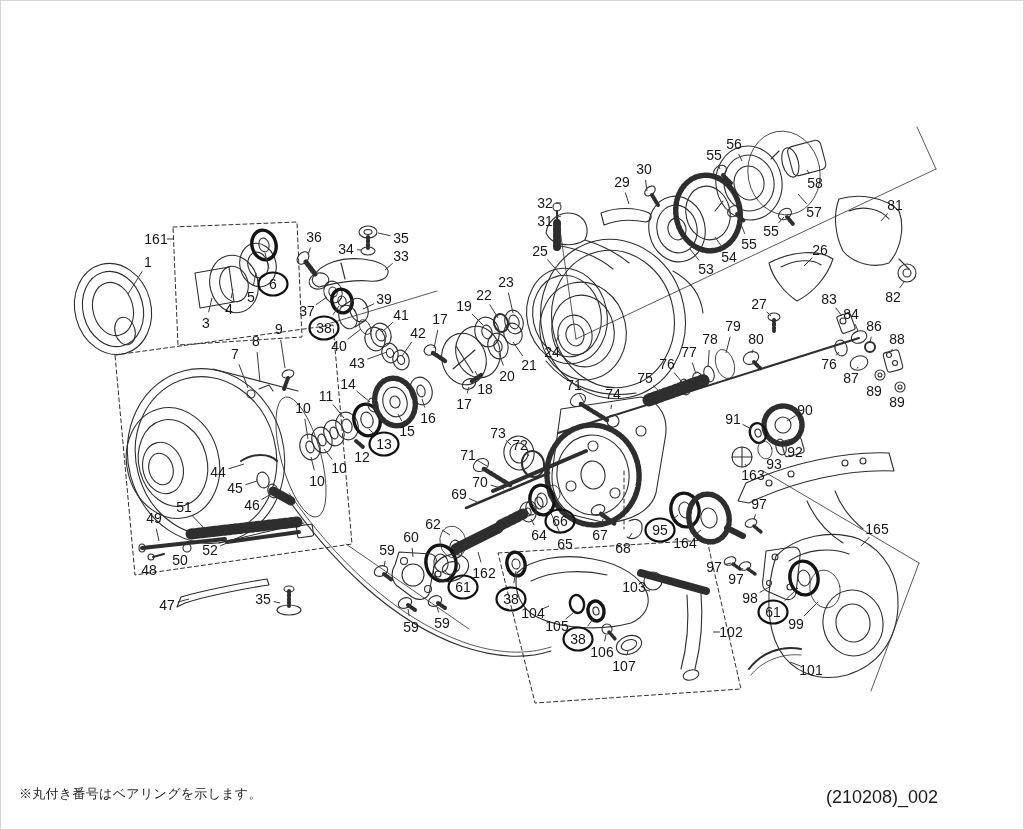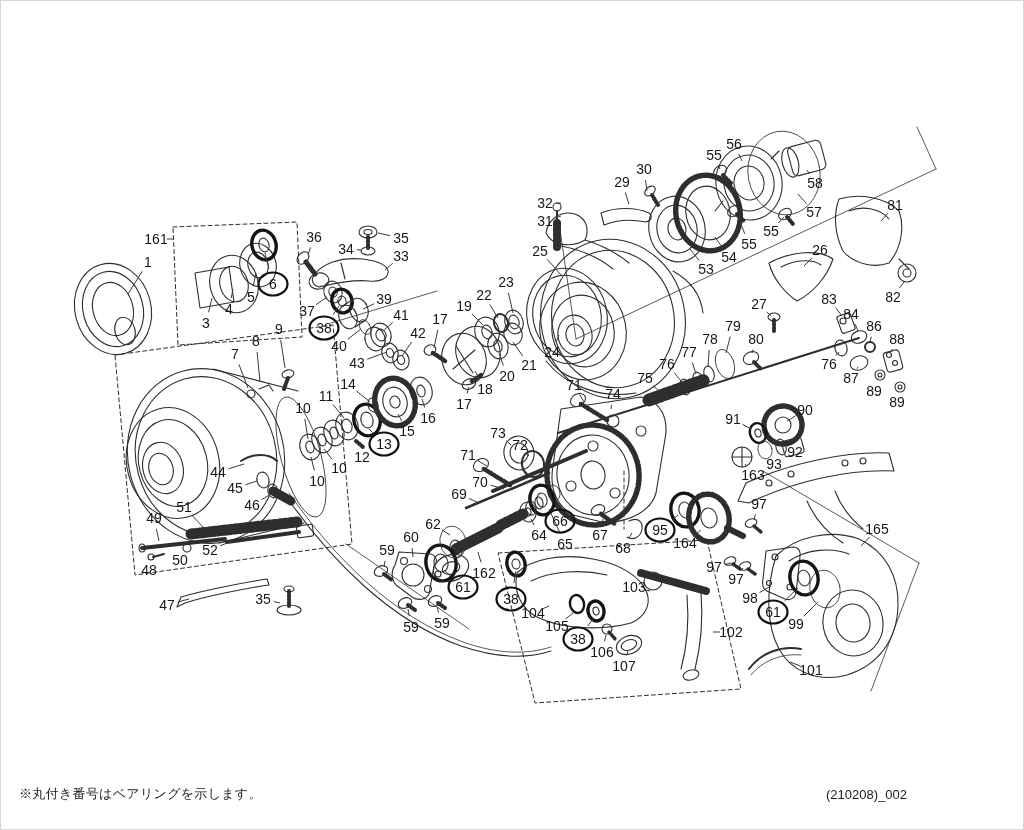--- a/index.html
+++ b/index.html
@@ -22,21 +22,21 @@
   
   #labels-layer text{font-family:"Liberation Sans",sans-serif;font-size:14px;fill:#161616;text-anchor:middle;}
   .leader{stroke:#3a3a3a;stroke-width:1;fill:none;}
   .circ{fill:none;stroke:#101010;stroke-width:2.2;}
   
   .footer-notes{
     position:absolute;left:18px;top:744px;color:#1c1c1c;
     font-size:13px;line-height:19.5px;letter-spacing:0.3px;white-space:pre;
   }
   .doc-number{
-    position:absolute;left:825px;top:786px;color:#1c1c1c;font-size:13px;
+    position:absolute;left:825px;top:786px;color:#1c1c1c;font-size:18px;
   }
 </style>
 </head>
 <body>
 
 <div class="page">
 
   <svg id="diagram" width="1024" height="736" viewBox="0 0 1024 736">
 
     <g class="art">

